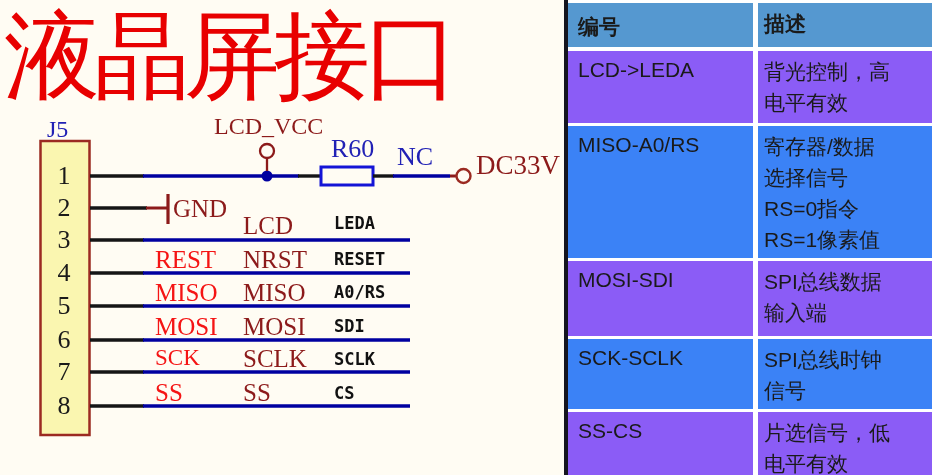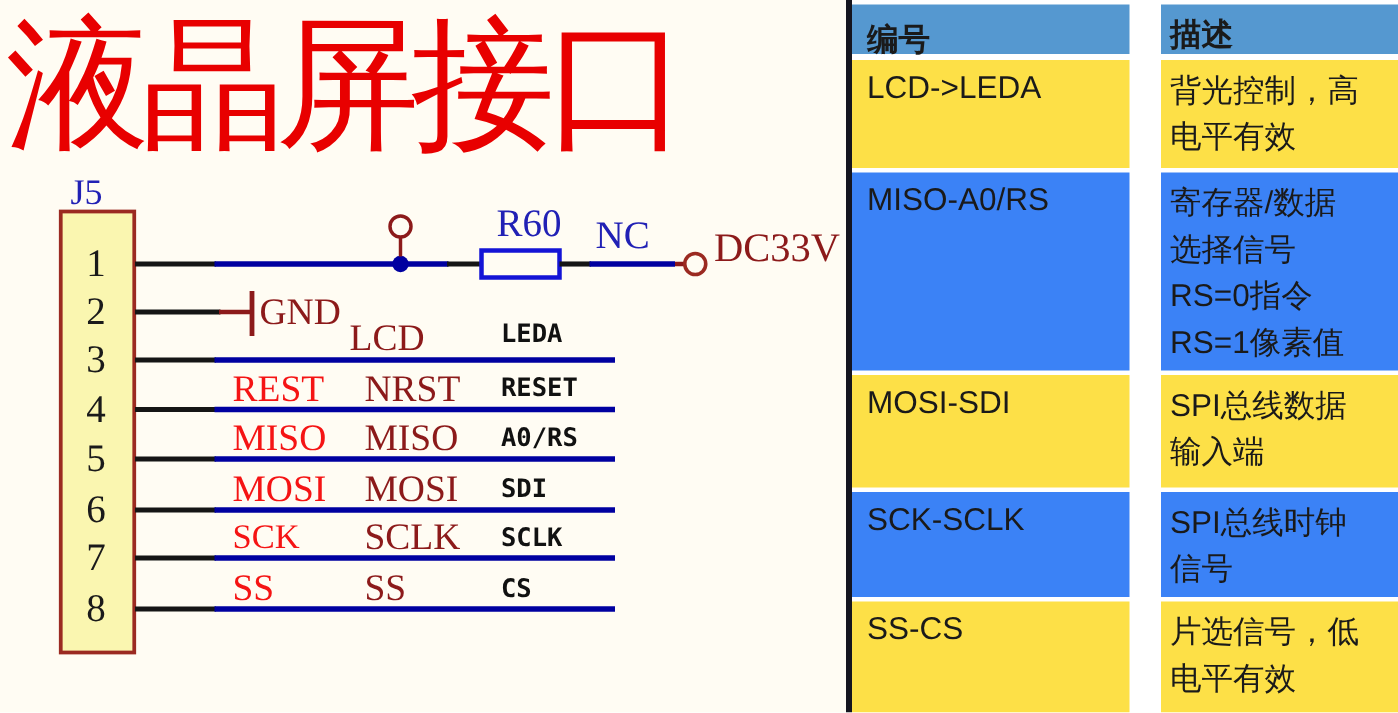--- a/index.html
+++ b/index.html
@@ -29,25 +29,25 @@
              font-size:26px; line-height:28px; color:#1a1a1a; }
 
   
   .divider { position:absolute; left:564px; top:0; width:4px; height:475px; background:#15151F; }
 
   
   .table-panel { position:absolute; left:568px; top:0; width:364px; height:475px;
                  background:#fff; overflow:hidden; padding-top:3px; }
   .t-row { display:flex; margin-bottom:3px; }
   .cell-id   { width:185px; margin-right:5px; }
-  .cell-desc { flex:1;margin-left:16px; }
-  .t-header { height:33px; margin-bottom:4px; }
+  .cell-desc { flex:1; }
+  .t-header { height:44px; margin-bottom:4px; }
   .t-header > div { background:#5598D0; color:#fff; font-weight:bold;
                     font-size:22px; line-height:33px; padding-left:10px; }
-  .row-odd  > div { background:#fde047; }
+  .row-odd  > div { background:#8b5cf6; }
   .row-even > div { background:#3b82f6; }
   .t-row .cell-id   { font-size:21px; padding:7px 4px 0 10px; color:#1a1a1a; }
   .t-row .cell-desc { font-size:21px; line-height:31px; padding:5px 2px 0 6px;
                       color:#1a1a1a; white-space:pre-line; }
 </style>
 </head>
 <body>
 
 <div id="root">
 
@@ -93,26 +93,27 @@
 
     <div class="pin-num" style="top:162px;">1</div>
     <div class="pin-num" style="top:194px;">2</div>
     <div class="pin-num" style="top:226px;">3</div>
     <div class="pin-num" style="top:259px;">4</div>
     <div class="pin-num" style="top:292px;">5</div>
     <div class="pin-num" style="top:326px;">6</div>
     <div class="pin-num" style="top:358px;">7</div>
     <div class="pin-num" style="top:392px;">8</div>
 
+    <div class="slabel maroon" style="left:214px; top:113px; font-size:24px;">LCD_VCC</div>
     <div class="slabel blue" style="left:331px; top:135px; font-size:26px;">R60</div>
     <div class="slabel blue" style="left:397px; top:143px; font-size:26px;">NC</div>
     <div class="slabel maroon" style="left:476px; top:151px; font-size:27px;">DC33V</div>
     <div class="slabel maroon" style="left:173px; top:195px; font-size:25px;">GND</div>
 
-    <div class="slabel maroon" style="left:233px; top:212px; font-size:25px;">LCD</div>
+    <div class="slabel maroon" style="left:243px; top:212px; font-size:25px;">LCD</div>
     <div class="sig-mono" style="left:334px; top:213px;">LEDA</div>
 
     <div class="slabel bred" style="left:155px; top:246px; font-size:25px;">REST</div>
     <div class="slabel maroon" style="left:243px; top:246px; font-size:25px;">NRST</div>
     <div class="sig-mono" style="left:334px; top:249px;">RESET</div>
 
     <div class="slabel bred" style="left:155px; top:279px; font-size:25px;">MISO</div>
     <div class="slabel maroon" style="left:243px; top:279px; font-size:25px;">MISO</div>
     <div class="sig-mono" style="left:334px; top:282px;">A0/RS</div>
 

